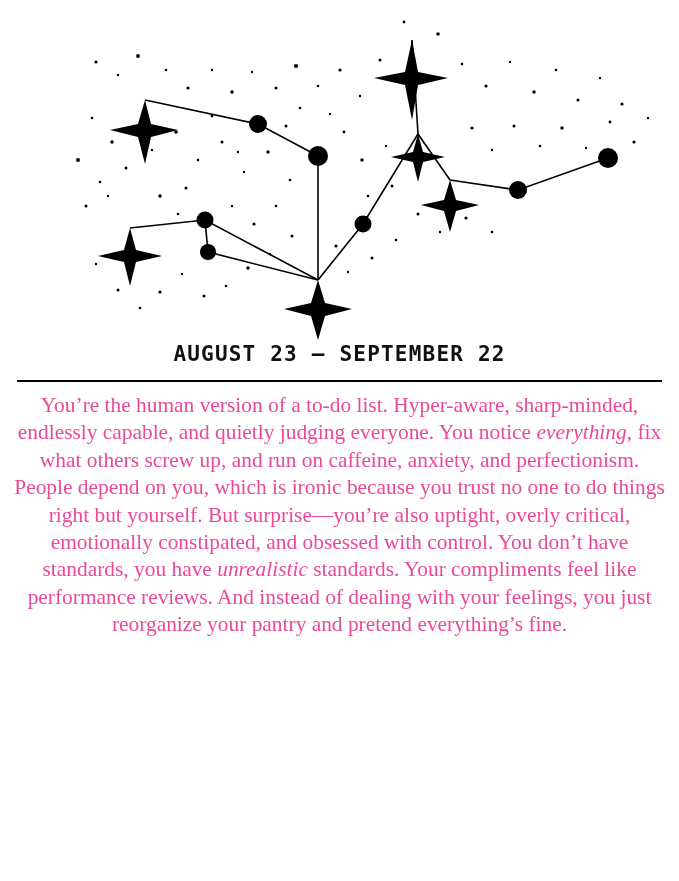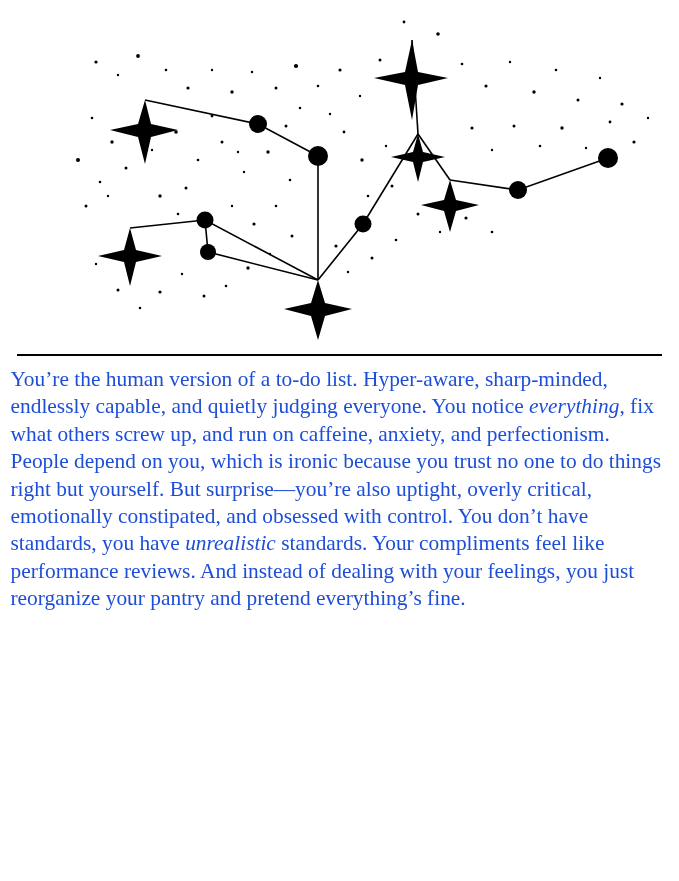--- a/index.html
+++ b/index.html
@@ -61,25 +61,25 @@
     width: 645px;
     height: 2px;
     background: #000;
     margin: 14px auto 0 auto;
   }
 
   
   .body-copy {
     width: 658px;
     margin: 10px auto 0 auto;
-    text-align: left;
+    text-align: center;
     font-family: "Liberation Serif", serif;
     font-size: 21.4px;
     line-height: 1.28;
-    color: #1d4ed8;
+    color: #ec4899;
   }
   .body-copy p {
     margin: 0;
   }
   .body-copy .para-2 {
     margin-top: 16px;
   }
   .body-copy em {
     font-style: italic;
   }
@@ -204,20 +204,21 @@
           <circle cx="492" cy="232" r="1.3"></circle>
         <circle cx="212" cy="116" r="1.4"></circle>
           <circle cx="238" cy="152" r="1.2"></circle>
         <circle cx="300" cy="108" r="1.3"></circle>
           <circle cx="330" cy="114" r="1.2"></circle>
       </g>
     </svg>
   </div>
 
 
+  <div class="date-range">AUGUST 23 – SEPTEMBER 22</div>
 
   <div class="rule"></div>
 
   <div class="body-copy">
     <p class="para-1"><span>You’re the human version of a to-do list. Hyper-aware, sharp-minded, endlessly capable, and quietly judging everyone. You notice </span><em>everything</em><span>, fix what others screw up, and run on caffeine, anxiety, and perfectionism. People depend on you, which is ironic because you trust no one to do things right but yourself. But surprise—you’re also uptight, overly critical, emotionally constipated, and obsessed with control. You don’t have standards, you have </span><em>unrealistic</em><span> standards. Your compliments feel like performance reviews. And instead of dealing with your feelings, you just reorganize your pantry and pretend everything’s fine.</span></p>
   </div>
 
 </div>
 
 </body></html>

